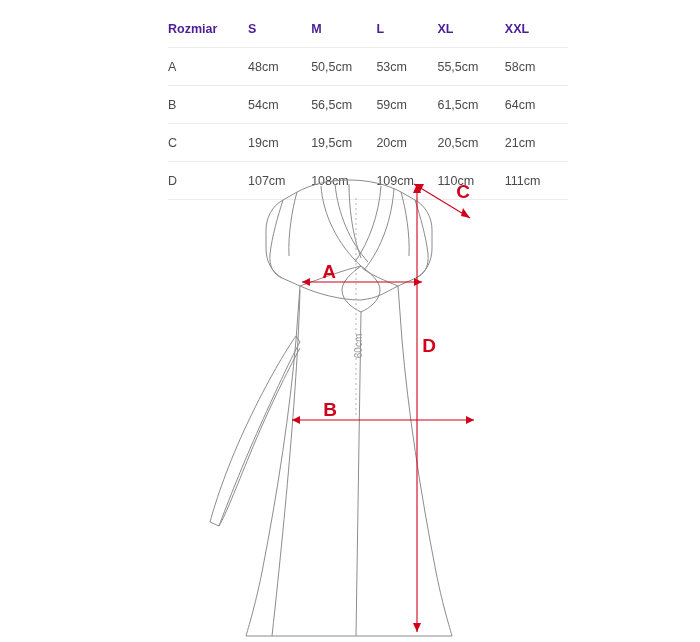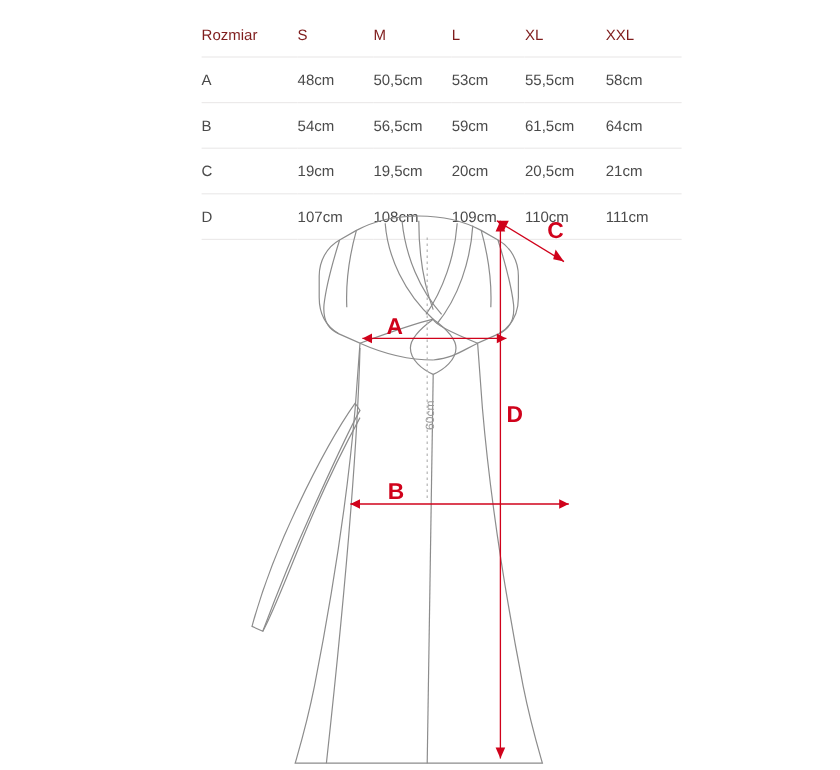--- a/index.html
+++ b/index.html
@@ -34,22 +34,22 @@
   .size-table th,
   .size-table td {
     text-align: left;
     padding: 12px 0 11px 0;
     font-weight: normal;
     color: #4a4a4a;
     border-bottom: 1px solid #eceaea;
     white-space: nowrap;
   }
   .size-table thead th {
-    font-weight: normal;
-    color: #7f1d1d;
+    font-weight: bold;
+    color: #4c1d95;
     font-size: 12.5px;
   }
   .size-table tbody tr:last-child td {
     border-bottom: 1px solid #eceaea;
   }
   .col-label { width: 76px; font-weight: bold; color: #2f2f2f; }
   .col-s  { width: 60px; }
   .col-m  { width: 62px; }
   .col-l  { width: 58px; }
   .col-xl { width: 64px; }

